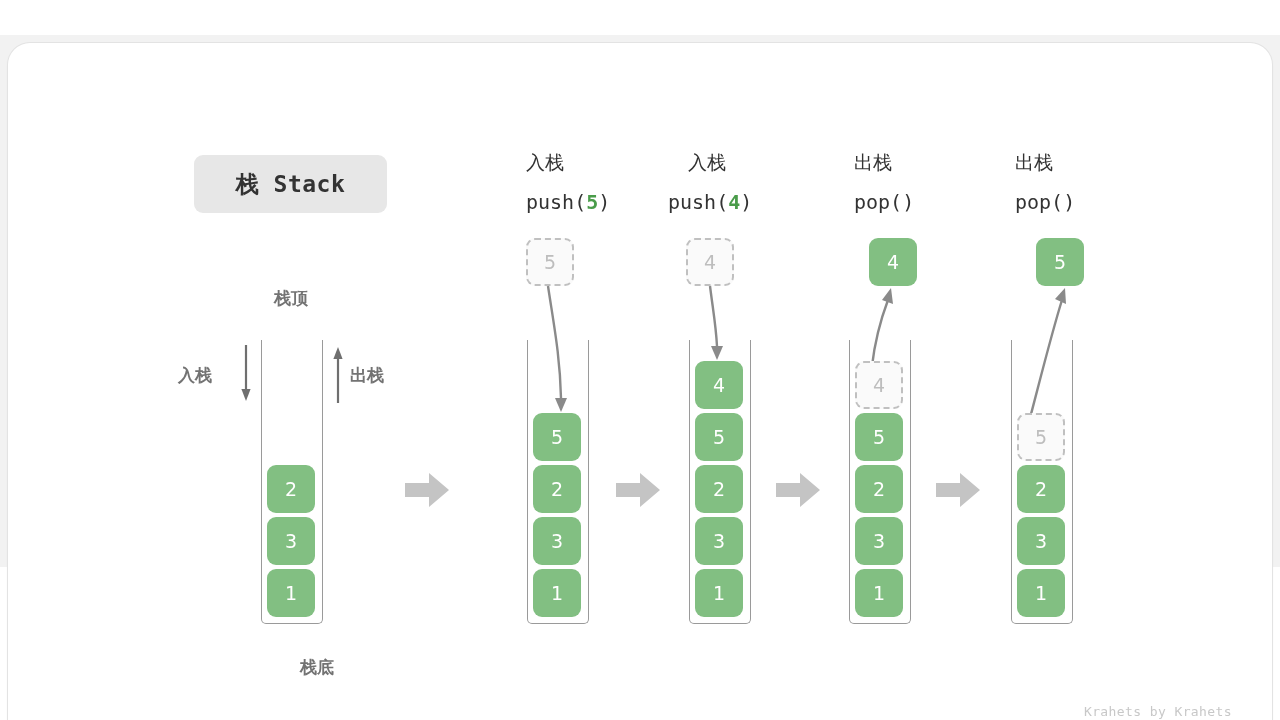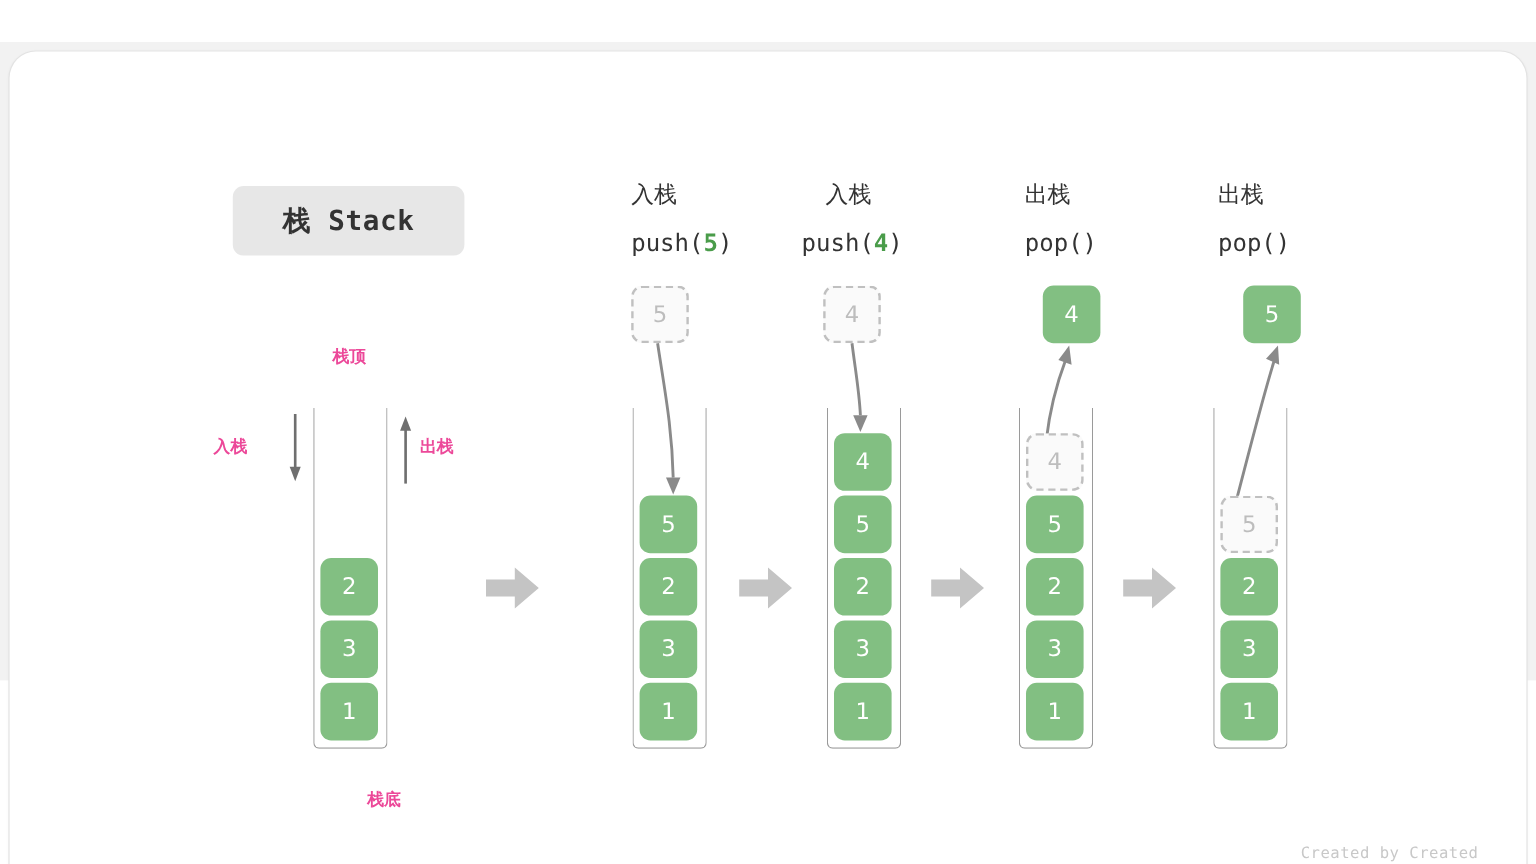--- a/index.html
+++ b/index.html
@@ -48,23 +48,23 @@
     font-family: "DejaVu Sans Mono", monospace;
     font-size: 23px;
     font-weight: bold;
     color: #333333;
     letter-spacing: 0.5px;
   }
 
   
   .cn-label {
     font-family: Liberation Serif, serif;
-    font-size: 14px;
+    font-size: 17px;
     font-weight: bold;
-    color: #ec4899;
+    color: #737373;
     white-space: nowrap;
   }
   .op-head {
     font-family: "DejaVu Sans", sans-serif;
     font-size: 19px;
     font-weight: normal;
     color: #333333;
     white-space: nowrap;
     line-height: 22px;
   }
@@ -244,16 +244,16 @@
       <path d="M10 130 C20 92, 32 44, 42 12" stroke="#8a8a8a" stroke-width="2.4" fill="none"></path>
       <path d="M45 0 L35 11 L46 16 Z" fill="#8a8a8a"></path>
     </svg>
 
     <div class="stack-box" style="left:1003px; top:297px; width:62px; height:284px;"></div>
     <div class="abs cell ghost" style="left:1009px; top:370px;">5</div>
     <div class="abs cell" style="left:1009px; top:422px;">2</div>
     <div class="abs cell" style="left:1009px; top:474px;">3</div>
     <div class="abs cell" style="left:1009px; top:526px;">1</div>
 
-    <div class="abs" id="credit">Created by Created</div>
+    <div class="abs" id="credit">Krahets by Krahets</div>
 
   </div>
 </div>
 
 </body></html>

